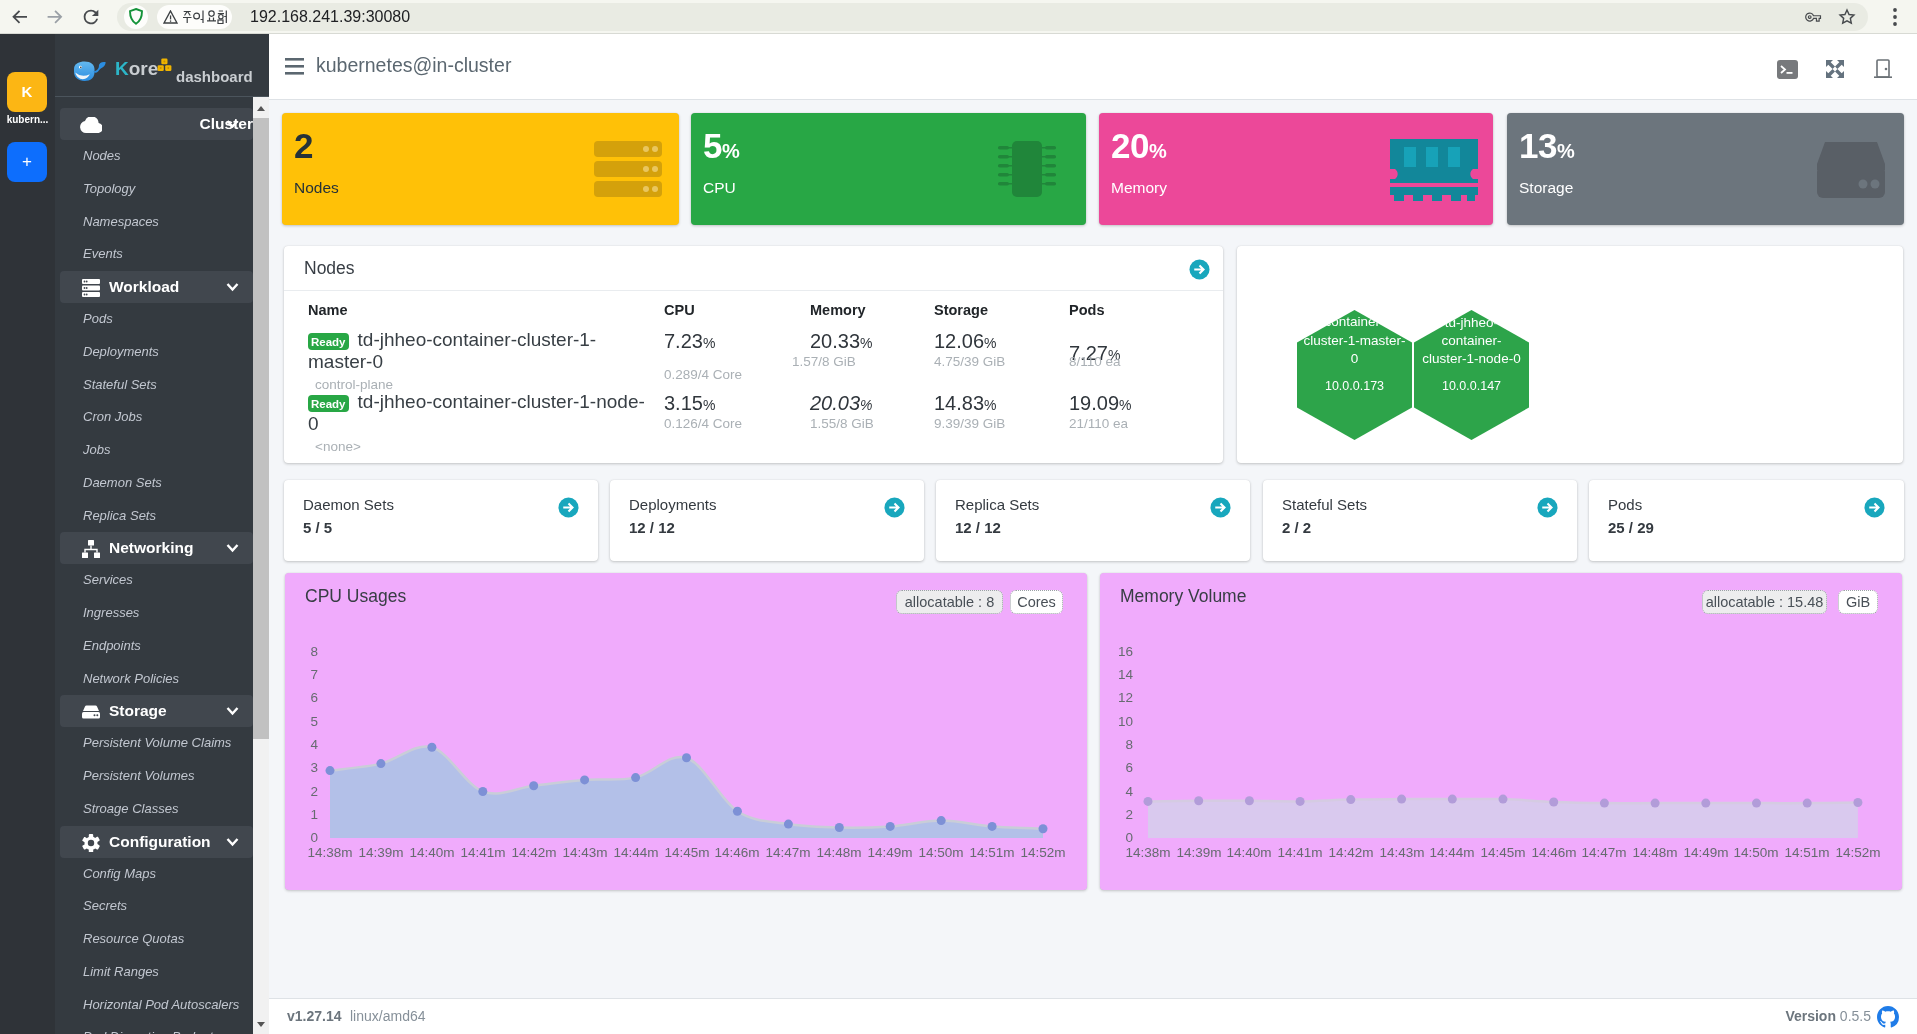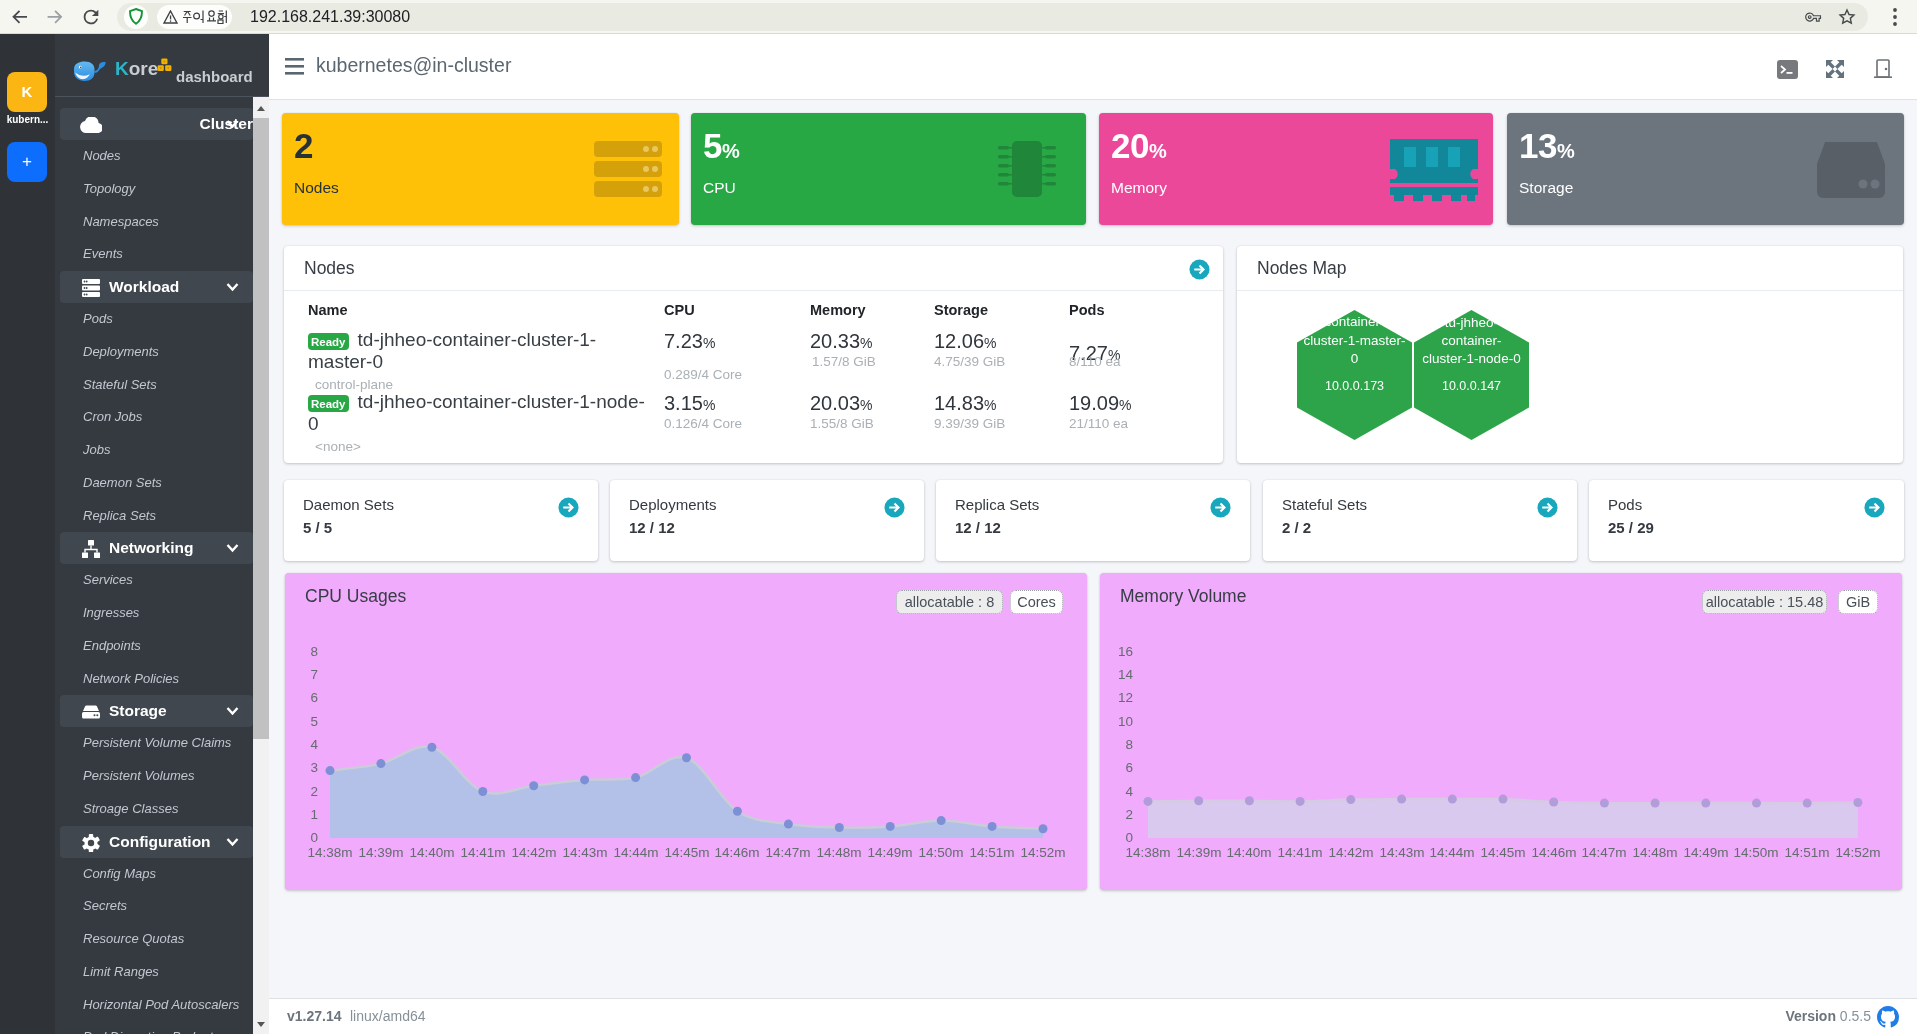--- a/index.html
+++ b/index.html
@@ -356,43 +356,40 @@
     <div class="thead" style="left:526px;top:56px;">Memory</div>
     <div class="thead" style="left:650px;top:56px;">Storage</div>
     <div class="thead" style="left:785px;top:56px;">Pods</div>
 
     <div style="position:absolute;left:24px;top:83px;"><span class="badge">Ready</span><span class="nodename" style="margin-left:9px;">td-jhheo-container-cluster-1-</span></div>
     <div class="nodename" style="position:absolute;left:24px;top:105px;">master-0</div>
     <div class="subv" style="position:absolute;left:31px;top:131px;">control-plane</div>
     <div class="bigv" style="position:absolute;left:380px;top:84px;">7.23<span class="sm">%</span></div>
     <div class="subv" style="position:absolute;left:380px;top:121px;">0.289/4 Core</div>
     <div class="bigv" style="position:absolute;left:526px;top:84px;">20.33<span class="sm">%</span></div>
-    <div class="subv" style="position:absolute;left:528px;top:108px;">1.57/8 GiB</div>
+    <div class="subv" style="position:absolute;left:508px;top:108px;">1.57/8 GiB</div>
     <div class="bigv" style="position:absolute;left:650px;top:84px;">12.06<span class="sm">%</span></div>
     <div class="subv" style="position:absolute;left:650px;top:108px;">4.75/39 GiB</div>
     <div class="bigv" style="position:absolute;left:785px;top:84px;margin-top:12px;">7.27<span class="sm">%</span></div>
     <div class="subv" style="position:absolute;left:785px;top:108px;">8/110 ea</div>
 
     <div style="position:absolute;left:24px;top:145px;"><span class="badge">Ready</span><span class="nodename" style="margin-left:9px;">td-jhheo-container-cluster-1-node-</span></div>
     <div class="nodename" style="position:absolute;left:24px;top:167px;">0</div>
     <div class="subv" style="position:absolute;left:31px;top:193px;">&lt;none&gt;</div>
     <div class="bigv" style="position:absolute;left:380px;top:146px;">3.15<span class="sm">%</span></div>
     <div class="subv" style="position:absolute;left:380px;top:170px;">0.126/4 Core</div>
-    <div class="bigv" style="position:absolute;left:526px;top:146px;">20.03<span class="sm">%</span></div>
+    <div class="bigv" style="position:absolute;left:526px;top:146px;font-style:italic;">20.03<span class="sm">%</span></div>
     <div class="subv" style="position:absolute;left:526px;top:170px;">1.55/8 GiB</div>
     <div class="bigv" style="position:absolute;left:650px;top:146px;">14.83<span class="sm">%</span></div>
     <div class="subv" style="position:absolute;left:650px;top:170px;">9.39/39 GiB</div>
     <div class="bigv" style="position:absolute;left:785px;top:146px;">19.09<span class="sm">%</span></div>
     <div class="subv" style="position:absolute;left:785px;top:170px;">21/110 ea</div>
   </div>
 
   <div class="panel" style="left:968px;top:146px;width:666px;height:217px;">
-    <div class="phead">
-        <div class="ptitle">Nodes Map</div>
-      </div>
     <svg style="position:absolute;left:0;top:0;" width="666" height="217" viewBox="0 0 666 217">
       <defs>
         <clipPath id="hexc1">
             <polygon points="117.5,64 175,96.5 175,161.5 117.5,194 60,161.5 60,96.5"></polygon>
           </clipPath>
         <clipPath id="hexc2">
             <polygon points="234.5,64 292,96.5 292,161.5 234.5,194 177,161.5 177,96.5"></polygon>
           </clipPath>
       </defs>
       <polygon points="117.5,64 175,96.5 175,161.5 117.5,194 60,161.5 60,96.5" fill="#2da44a"></polygon>

